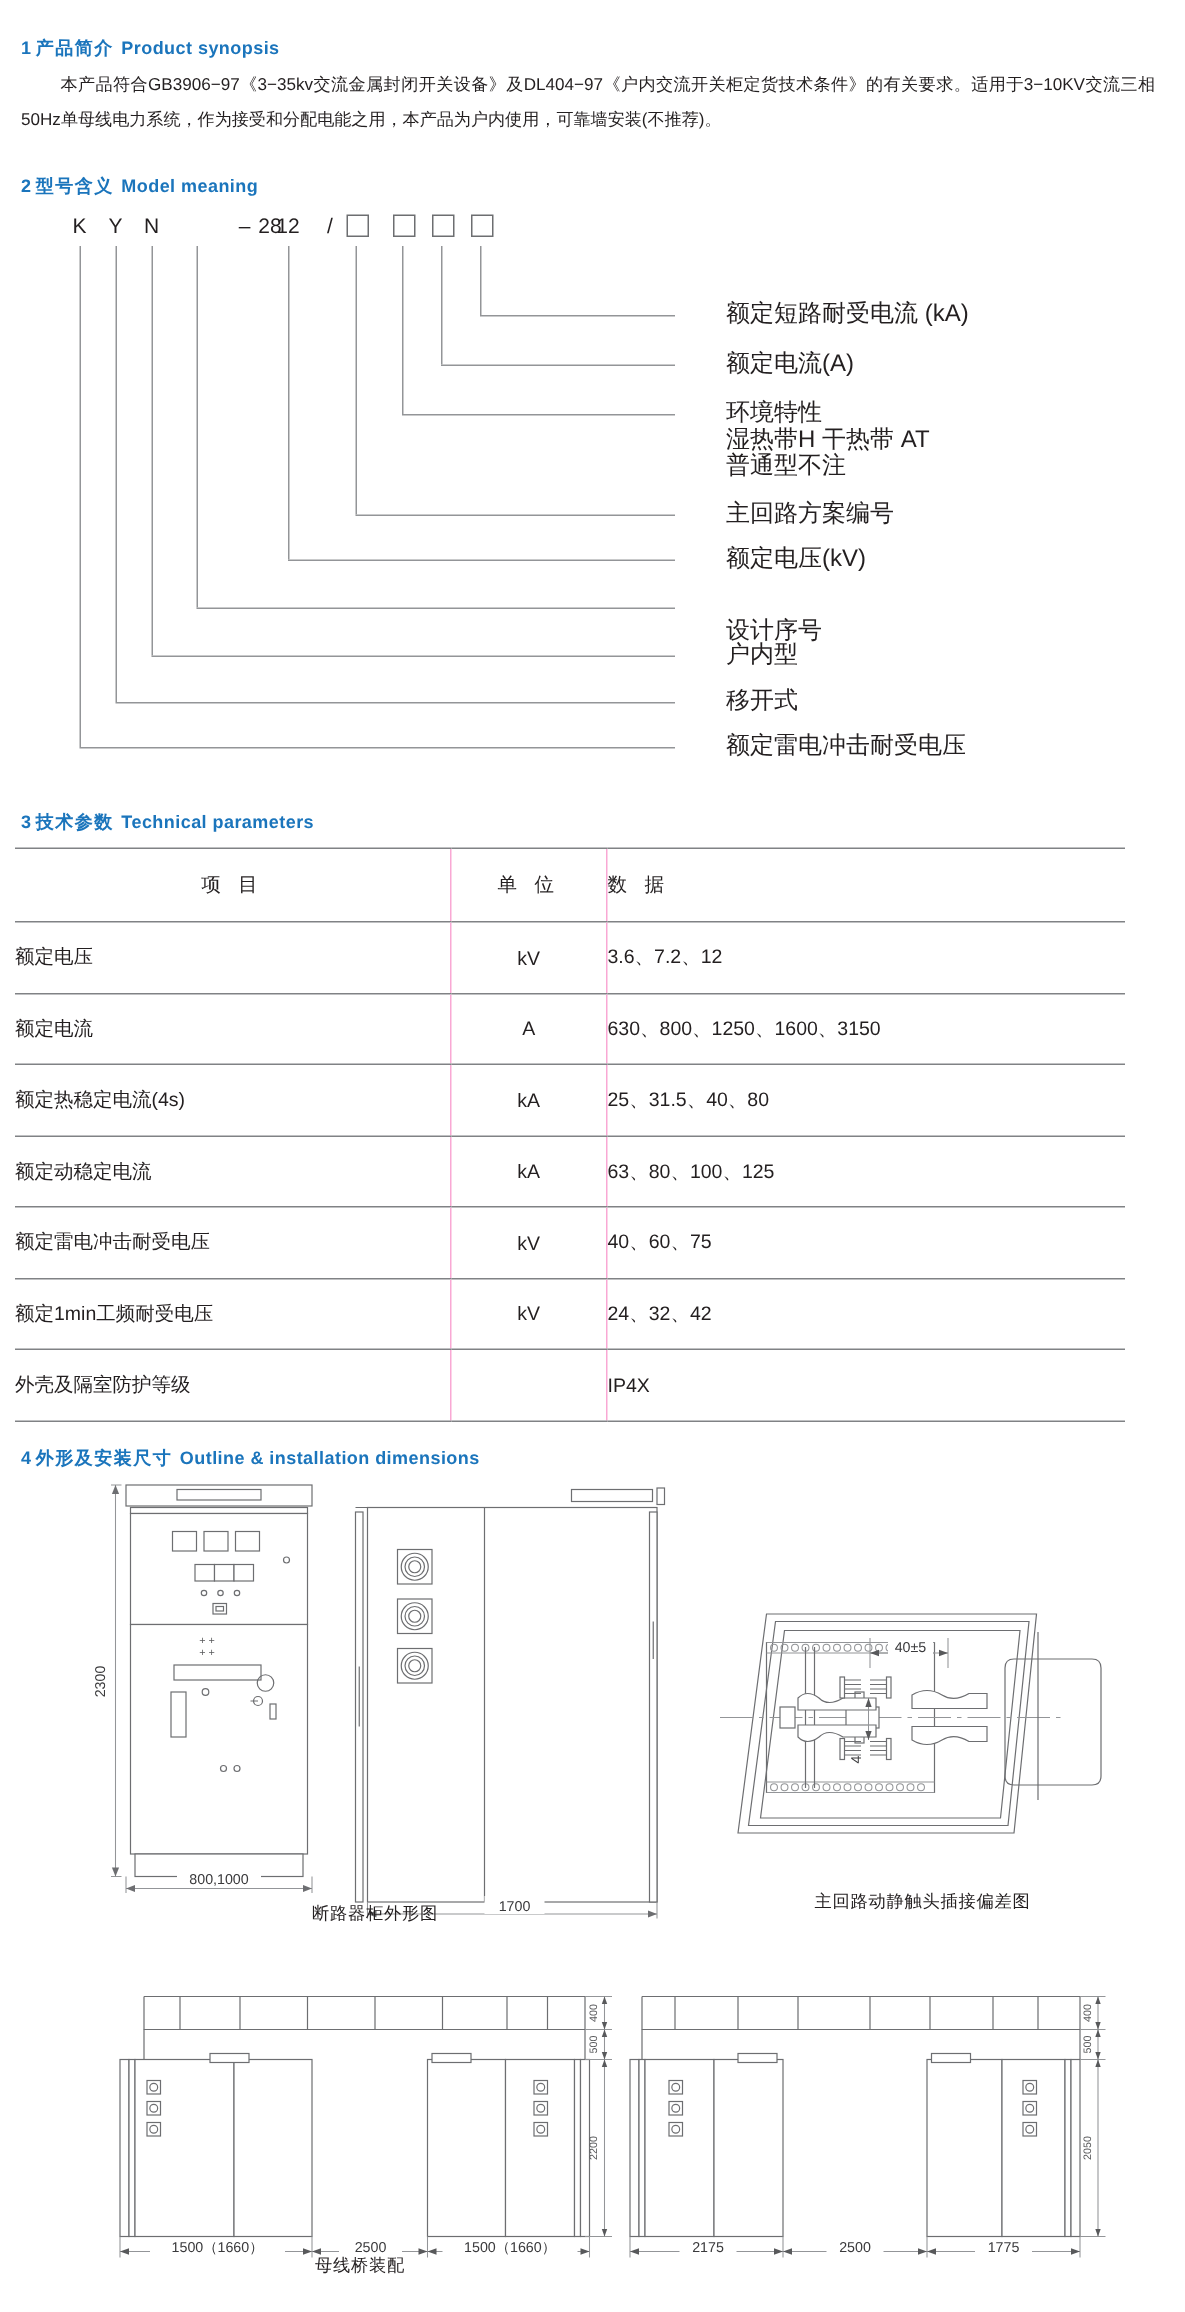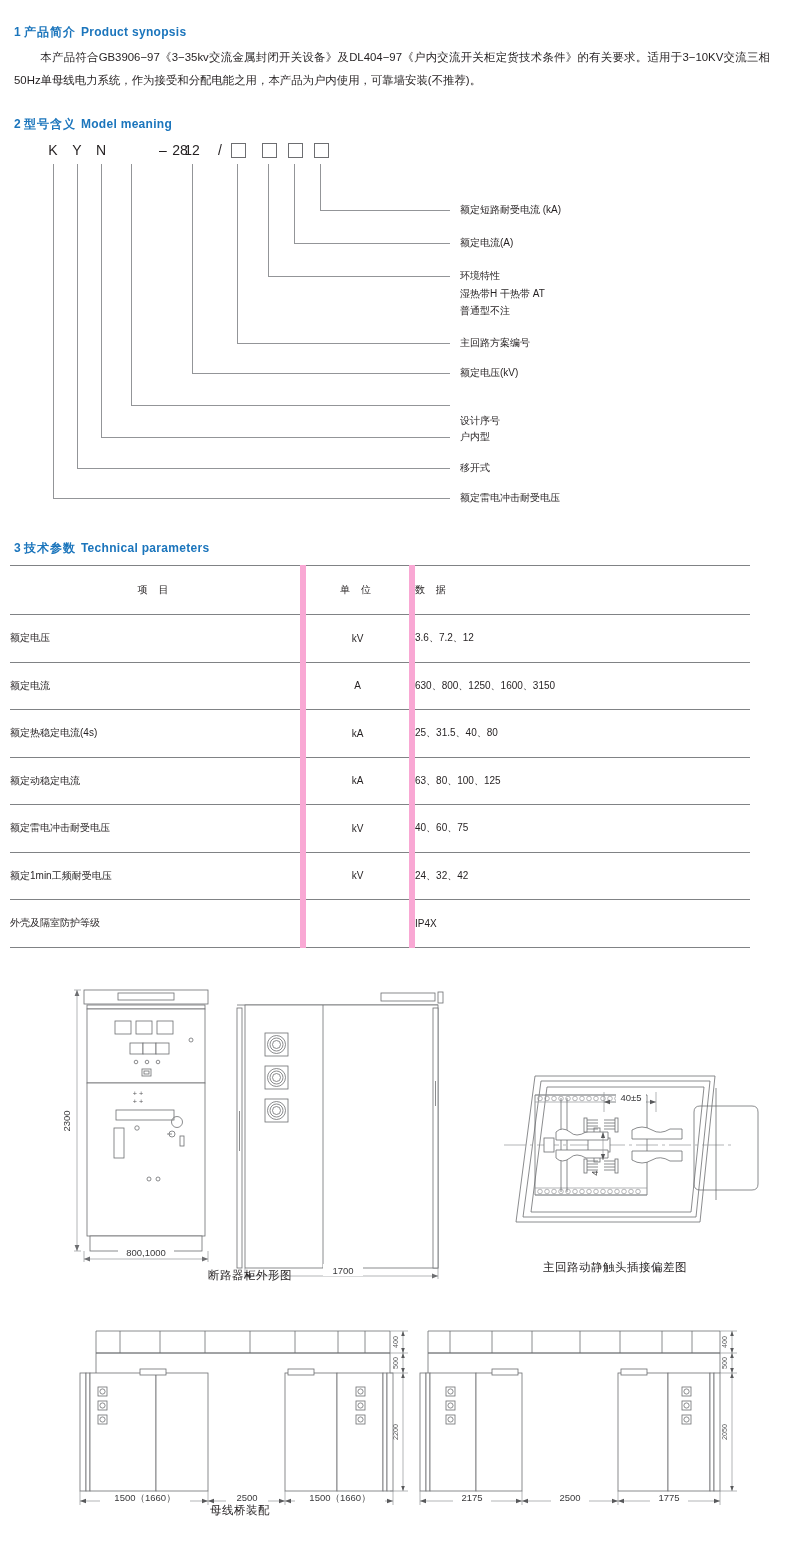--- a/index.html
+++ b/index.html
@@ -33,33 +33,34 @@
     text-align:center;line-height:20px;
   }
   .code-box{
     position:absolute;width:13px;height:13px;border:1px solid #6d6e71;
     background:#fff;top:3px;
   }
   .ld{position:absolute;background:#939598;}
   .ld-v{width:1px;}
   .ld-h{height:1px;}
   .lbl{
-    position:absolute;font-size:10px;color:#231f20;white-space:nowrap;
+    position:absolute;font-size:16px;color:#231f20;white-space:nowrap;
     line-height:17.5px;
+    margin-left:24px;
   }
 
   
   .tbl{
     position:absolute;left:10px;top:565px;width:740px;
-    border-collapse:collapse;font-size:10px;color:#231f20;
+    border-collapse:collapse;font-size:13px;color:#231f20;
   }
   .tbl td{padding:0;vertical-align:middle;}
   .tbl .rule-top{border-top:1.3px solid #808285;}
   .tbl .rule-bot{border-bottom:1px solid #808285;}
-  .tbl .cdiv{border-left:6px solid #f9a8d4;}
+  .tbl .cdiv{border-left:1px solid #f9a8d4;}
   .c-item{width:290px;padding-left:28px;}
   .c-unit{width:103px;text-align:center;}
   .c-data{padding-left:45px;}
   .hdr td{height:48px;}
   .hdr .c-item{text-align:center;padding-left:0;}
   .hdr .sp{letter-spacing:4px;}
   .row td{height:46.5px;}
 
   
   .dwg{position:absolute;}
@@ -193,20 +194,23 @@
       <td class="c-data rule-bot cdiv">24、32、42</td>
     </tr>
     <tr class="row">
       <td class="c-item rule-bot">外壳及隔室防护等级</td>
       <td class="c-unit rule-bot cdiv"></td>
       <td class="c-data rule-bot cdiv">IP4X</td>
     </tr>
   </tbody>
     </table>
 
+  <div class="sec-head" style="left:14px;top:964px;">
+    <span class="num">4</span><span class="cn">外形及安装尺寸</span><span class="en">Outline &amp; installation dimensions</span>
+  </div>
 
   <div class="dwg" style="left:46px;top:988px;">
     <svg width="185" height="275" viewBox="0 0 185 275">
 
       <rect class="ln fillw" x="38" y="2" width="124" height="14"></rect>
       <rect class="ln fillw" x="72" y="5" width="56" height="7"></rect>
 
       <rect class="ln fillw" x="41" y="17" width="118" height="4"></rect>
 
       <rect class="ln fillw" x="41" y="21" width="118" height="74"></rect>
@@ -293,21 +297,21 @@
       <path class="ln2" d="M12 285 H205"></path>
       <polygon fill="#6d6e71" points="12,285 18,282.6 18,287.4"></polygon>
       <polygon fill="#6d6e71" points="205,285 199,282.6 199,287.4"></polygon>
       <rect fill="#fff" x="90" y="273" width="40" height="12"></rect>
       <text class="dim-t" x="110" y="283" text-anchor="middle">1700</text>
     </svg>
   </div>
 
   <div class="cap" style="left:170px;top:1268px;width:160px;">断路器柜外形图</div>
 
-  <div class="dwg" style="left:504px;top:1040px;text-align:right;">
+  <div class="dwg" style="left:480px;top:1040px;text-align:right;">
     <svg width="270" height="200" viewBox="0 0 270 200">
 
       <path class="ln" d="M12 182 L31 36 H211 L196 182 Z"></path>
       <path class="ln" d="M19 177 L37 41 H206 L192 177 Z"></path>
       <path class="ln" d="M27 172 L43 47 H200 L187 172 Z"></path>
 
       <path class="ln" d="M31 55 H143 V155 H31 Z"></path>
 
       <g class="ln2">
         <path d="M31 55 H143 M31 62 H143"></path>

